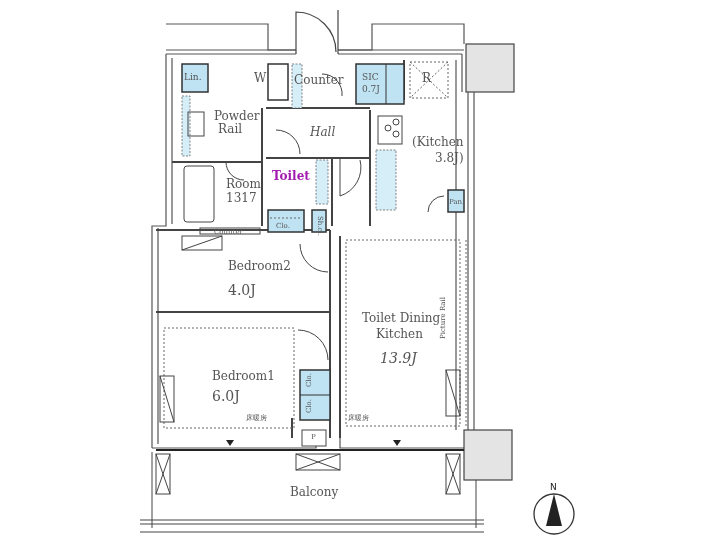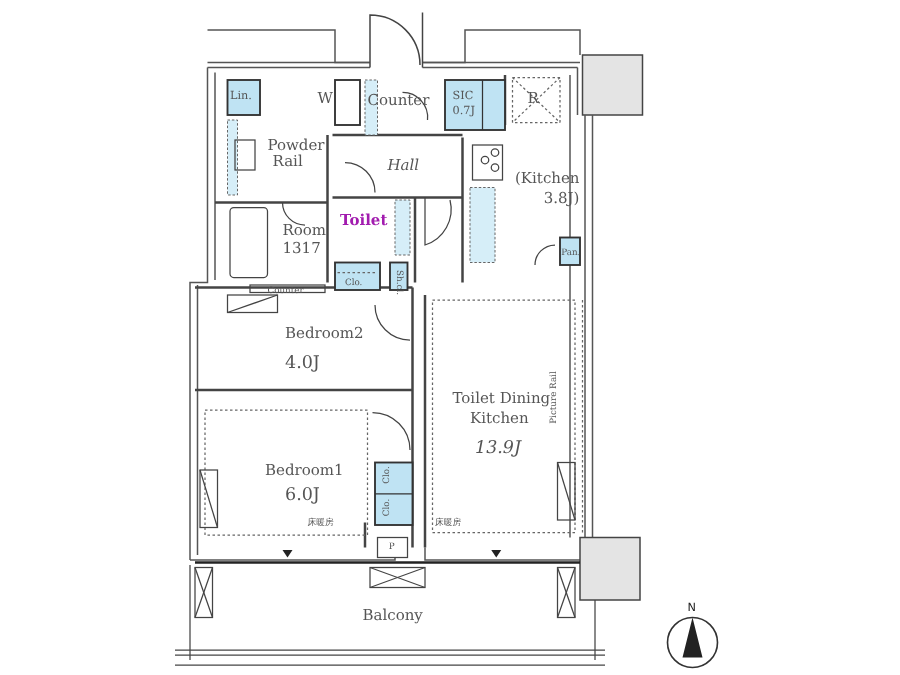--- a/index.html
+++ b/index.html
@@ -174,20 +174,20 @@
 <div class="lbl tiny" style="left:276px;top:222px;">Clo.</div>
 <div class="lbl tiny" style="left:310px;top:222px;transform:rotate(90deg);">Sh.cl.</div>
 <div class="lbl tiny" style="left:214px;top:228px;">Counter</div>
 <div class="lbl md" style="left:228px;top:260px;">Bedroom2</div>
 <div class="lbl lg" style="left:228px;top:282px;">4.0J</div>
 <div class="lbl md" style="left:362px;top:312px;">Toilet Dining</div>
 <div class="lbl md" style="left:376px;top:328px;">Kitchen</div>
 <div class="lbl lg" style="left:380px;top:350px;font-style:italic;">13.9J</div>
 <div class="lbl tiny" style="left:422px;top:314px;transform:rotate(-90deg);">Picture Rail</div>
 <div class="lbl md" style="left:212px;top:370px;">Bedroom1</div>
-<div class="lbl lg" style="left:228px;top:388px;">6.0J</div>
+<div class="lbl lg" style="left:212px;top:388px;">6.0J</div>
 <div class="lbl tiny" style="left:302px;top:376px;transform:rotate(-90deg);">Clo.</div>
 <div class="lbl tiny" style="left:302px;top:402px;transform:rotate(-90deg);">Clo.</div>
 <div class="lbl tiny" style="left:246px;top:414px;">床暖房</div>
 <div class="lbl tiny" style="left:348px;top:414px;">床暖房</div>
 <div class="lbl tiny" style="left:311px;top:433px;">P</div>
 <div class="lbl md" style="left:290px;top:486px;">Balcony</div>
 <div class="lbl sm" style="left:550px;top:482px;font-family:'DejaVu Sans',sans-serif;color:#222;">N</div>
 
 </body></html>

